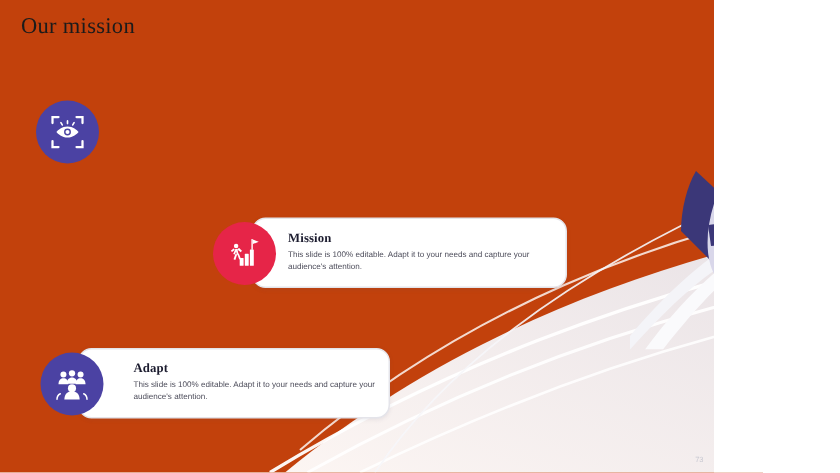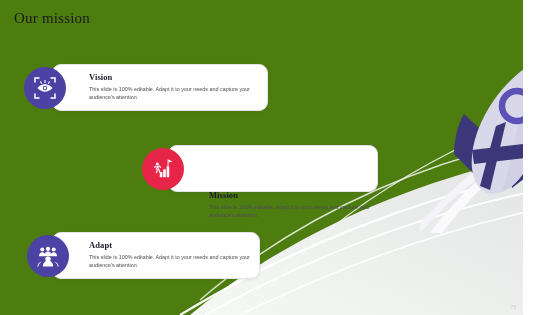--- a/index.html
+++ b/index.html
@@ -2,23 +2,23 @@
 <html><head>
 <meta charset="utf-8">
 <style>
   html, body {
     margin: 0;
     padding: 0;
     background: #ffffff;
   }
   #slide {
     position: relative;
-    width: 523px;
+    width: 476px;
     height: 315px;
-    background: #4d7c0f;
+    background: #c2410c;
     overflow: hidden;
     font-family: "Liberation Sans", sans-serif;
   }
 
   
   .bg-layer {
     position: absolute;
     inset: 0;
     pointer-events: none;
   }
@@ -65,21 +65,21 @@
     margin: 0;
     max-width: 168px;
   }
 
   
   #card-vision  { left: 52px;  top: 64px;  width: 216px; }
   #card-mission { left: 168px; top: 145px; width: 210px; }
   #card-goal    { left: 52px;  top: 232px; width: 208px; }
 
   #card-vision  .card-text { left: 36px; }
-  #card-mission .card-text { left: 40px; margin-top: 37px; }
+  #card-mission .card-text { left: 23px; }
   #card-goal    .card-text { left: 36px; }
 
   
   .badge {
     position: absolute;
     width: 42px;
     height: 42px;
     border-radius: 50%;
     display: flex;
     align-items: center;
@@ -125,26 +125,20 @@
     <path d="M 560,150 C 430,175 300,225 190,315 L 560,315 Z" fill="url(#gradSmoke)" opacity="0.95"></path>
     <path d="M 560,168 C 420,196 290,248 180,315" fill="none" stroke="#ffffff" stroke-width="2.2" opacity="0.95"></path>
     <path d="M 560,186 C 420,212 300,262 205,315" fill="none" stroke="#ffffff" stroke-width="2" opacity="0.9"></path>
     <path d="M 560,205 C 430,230 320,276 240,315" fill="none" stroke="#ffffff" stroke-width="1.8" opacity="0.85"></path>
     <path d="M 560,134 C 440,156 310,206 200,300" fill="none" stroke="#ffffff" stroke-width="1.4" opacity="0.8"></path>
     <path d="M 455,150 C 380,188 300,240 250,315" fill="none" stroke="#f6f6f9" stroke-width="1.2" opacity="0.9"></path>
   </svg>
 
   <div class="page-title">Our mission</div>
 
-  <div class="card" id="card-vision">
-    <div class="card-text">
-      <p class="card-title">Vision</p>
-      <p class="card-body">This slide is 100% editable. Adapt it to your needs and capture your audience's attention.</p>
-    </div>
-  </div>
   <div class="badge" id="badge-vision">
     <svg width="26" height="26" viewBox="0 0 26 26">
       <g fill="none" stroke="#ffffff" stroke-width="1.5" stroke-linecap="round">
         <path d="M3,7 L3,3 L7,3"></path>
         <path d="M19,3 L23,3 L23,7"></path>
         <path d="M23,19 L23,23 L19,23"></path>
         <path d="M7,23 L3,23 L3,19"></path>
       </g>
       <g fill="#ffffff">
         <path d="M13,9.3 C9.4,9.3 6.6,11.7 5.6,13 C6.6,14.3 9.4,16.7 13,16.7 C16.6,16.7 19.4,14.3 20.4,13 C19.4,11.7 16.6,9.3 13,9.3 Z M13,15.3 A2.3,2.3 0 1,1 13,10.7 A2.3,2.3 0 1,1 13,15.3 Z"></path>

